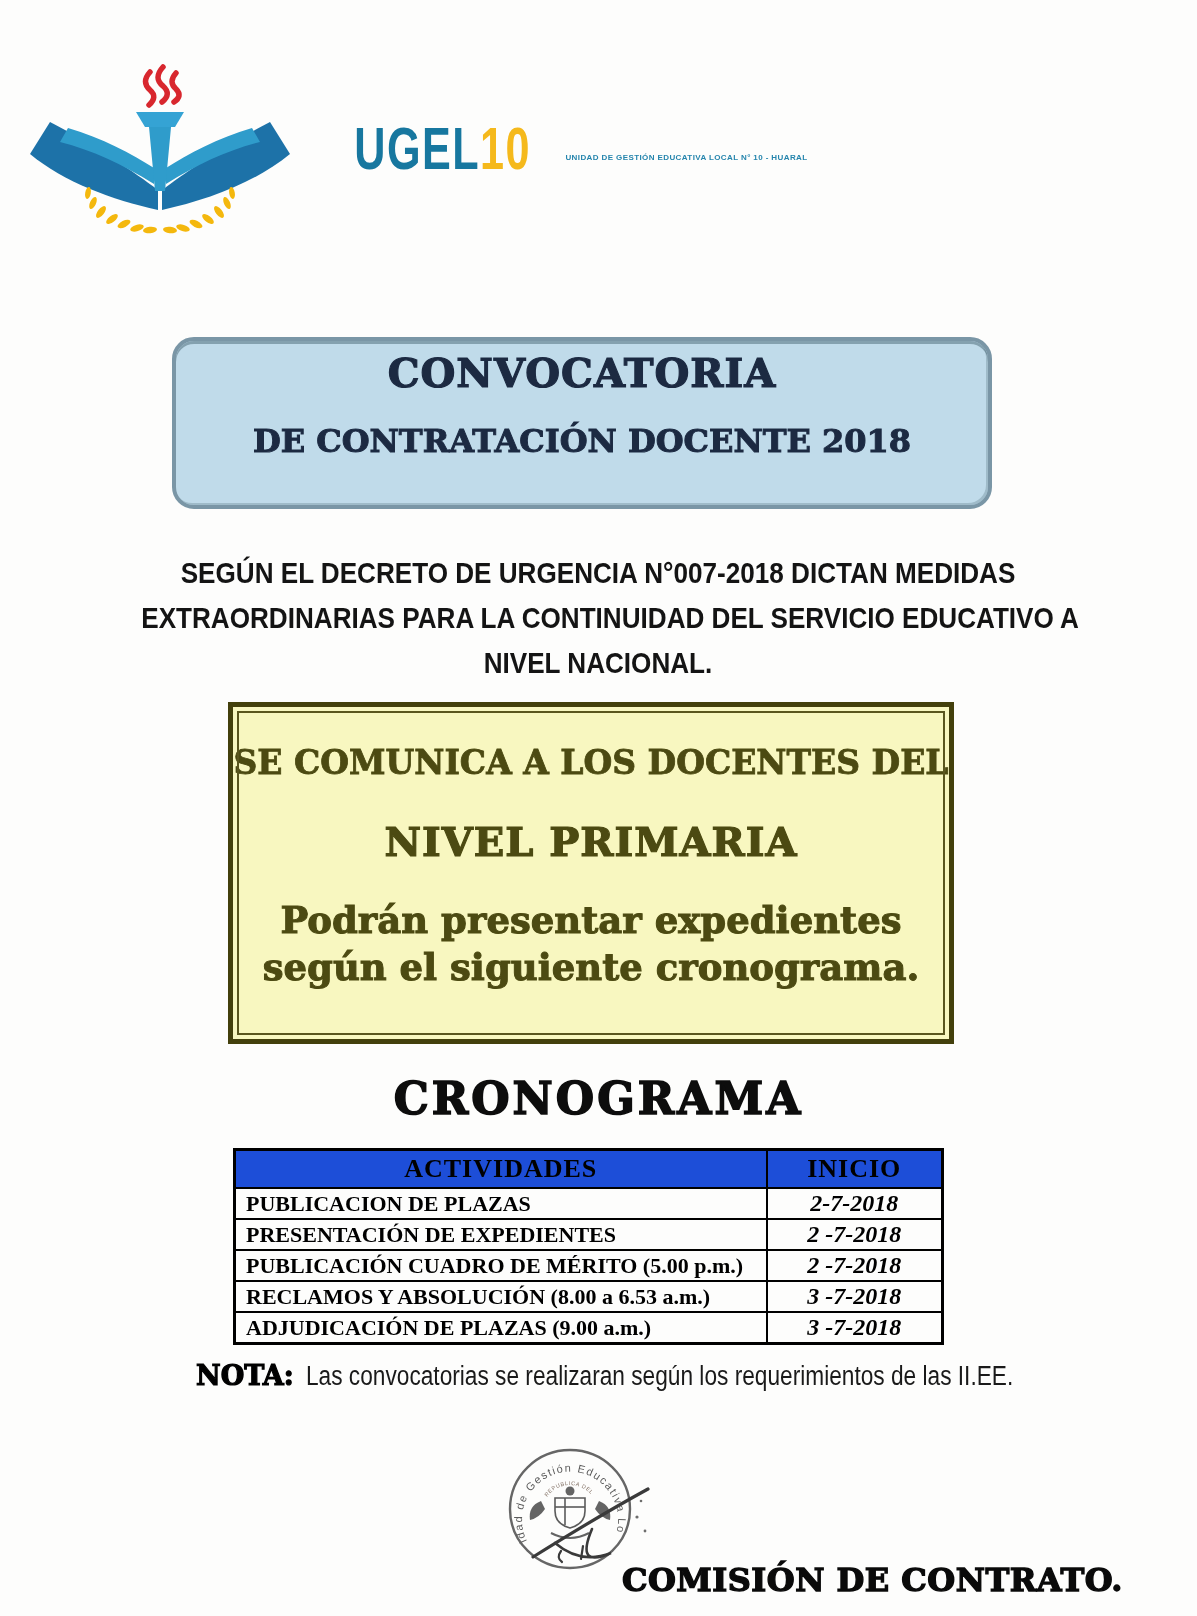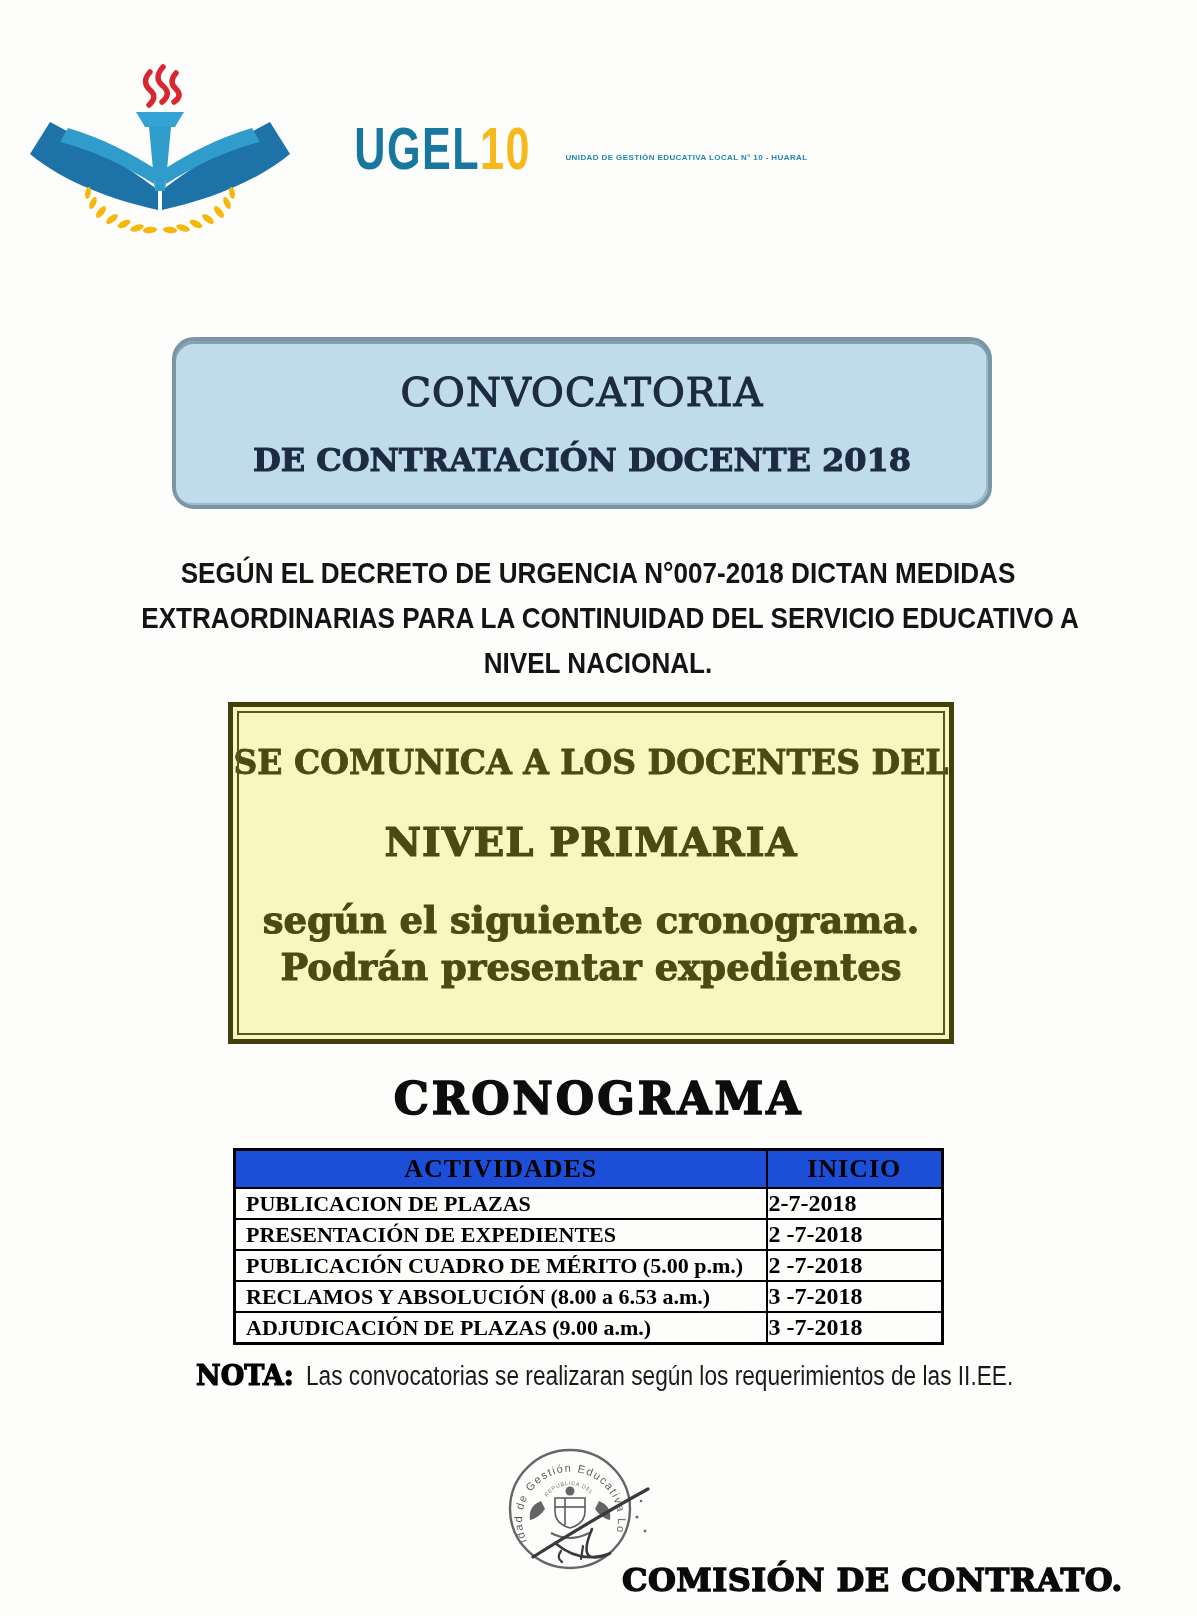--- a/index.html
+++ b/index.html
@@ -15,21 +15,21 @@
   .logo-word .ugel{color:#17779f;}
   .logo-word .num{color:#f5b91c;}
   .logo-tagline{font-size:8px;font-weight:bold;color:#2585ad;letter-spacing:0.4px;margin-top:5px;white-space:nowrap;}
   
   .title-box{
     position:absolute;left:172px;top:337px;width:812px;height:164px;
     background:#c0dbea;border:4px solid #7a96a6;border-radius:22px;
     box-shadow:inset 0 3px 0 rgba(60,90,105,.45), inset -2px -2px 0 rgba(60,90,105,.25);
     text-align:center;color:#1c2a42;
   }
-  .title-box .t1{margin-top:28px;font-family:"DejaVu Serif", serif;font-weight:normal;font-size:40px;
+  .title-box .t1{margin-top:8px;font-family:"DejaVu Serif", serif;font-weight:bold;font-size:40px;
                  letter-spacing:1px;-webkit-text-stroke:1.2px #1c2a42;}
   .title-box .t2{margin-top:26px;font-family:"DejaVu Serif", serif;font-weight:bold;font-size:32px;
                  -webkit-text-stroke:1px #1c2a42;}
   
   .intro{position:absolute;left:73px;top:550px;width:1050px;text-align:center;
          font-weight:bold;font-size:30px;line-height:45px;color:#141414;}
   .intro-line{transform:scaleX(0.87);transform-origin:center;white-space:nowrap;}
   
   .notice-box{
     position:absolute;left:228px;top:702px;width:716px;height:332px;
@@ -46,21 +46,21 @@
   
   .schedule-table{position:absolute;left:233px;top:1148px;width:708px;border-collapse:collapse;
                   font-family:"Liberation Serif", serif;font-weight:bold;color:#000;table-layout:fixed;}
   .schedule-table th,.schedule-table td{border:2px solid #000;}
   .schedule-table{border:3px solid #000;}
   .schedule-table th{height:34px;background:#1d4ed8;font-size:26px;letter-spacing:1px;}
   .schedule-table td{height:27px;font-size:22px;}
   .col-activity{width:532px;}
   .col-date{width:176px;}
   td.activity{padding-left:10px;text-align:left;}
-  td.date{font-size:24px;}
+  td.date{text-align:center;font-size:24px;font-style:italic;}
   
   .note-line{position:absolute;left:196px;top:1360px;white-space:nowrap;}
   .note-label{font-family:"DejaVu Serif", serif;font-weight:bold;font-size:27px;color:#000;
               -webkit-text-stroke:1.2px #000;vertical-align:baseline;}
   .note-text{display:inline-block;font-size:27px;color:#1a1a1a;margin-left:12px;
              transform:scaleX(0.84);transform-origin:left center;vertical-align:baseline;}
   
   .committee{position:absolute;left:622px;top:1561px;font-family:"DejaVu Serif", serif;
              font-weight:bold;font-size:32px;letter-spacing:0.5px;color:#0a0a0a;
              -webkit-text-stroke:1.4px #0a0a0a;white-space:nowrap;}
@@ -120,22 +120,22 @@
   <section class="intro">
     <div class="intro-line">SEGÚN EL DECRETO DE URGENCIA N°007-2018 DICTAN MEDIDAS</div>
     <div class="intro-line">EXTRAORDINARIAS PARA LA CONTINUIDAD DEL SERVICIO EDUCATIVO A</div>
     <div class="intro-line">NIVEL NACIONAL.</div>
   </section>
 
   <section class="notice-box">
     <div class="nb1">SE COMUNICA A LOS DOCENTES DEL</div>
     <div class="nb2">NIVEL PRIMARIA</div>
     <div class="nb3">
+      <div>Podrán presentar expedientes</div>
       <div>según el siguiente cronograma.</div>
-      <div>Podrán presentar expedientes</div>
     </div>
   </section>
 
   <h2 class="crono-heading">CRONOGRAMA</h2>
 
   <table class="schedule-table">
     <colgroup>
         <col class="col-activity">
         <col class="col-date">
       </colgroup>

